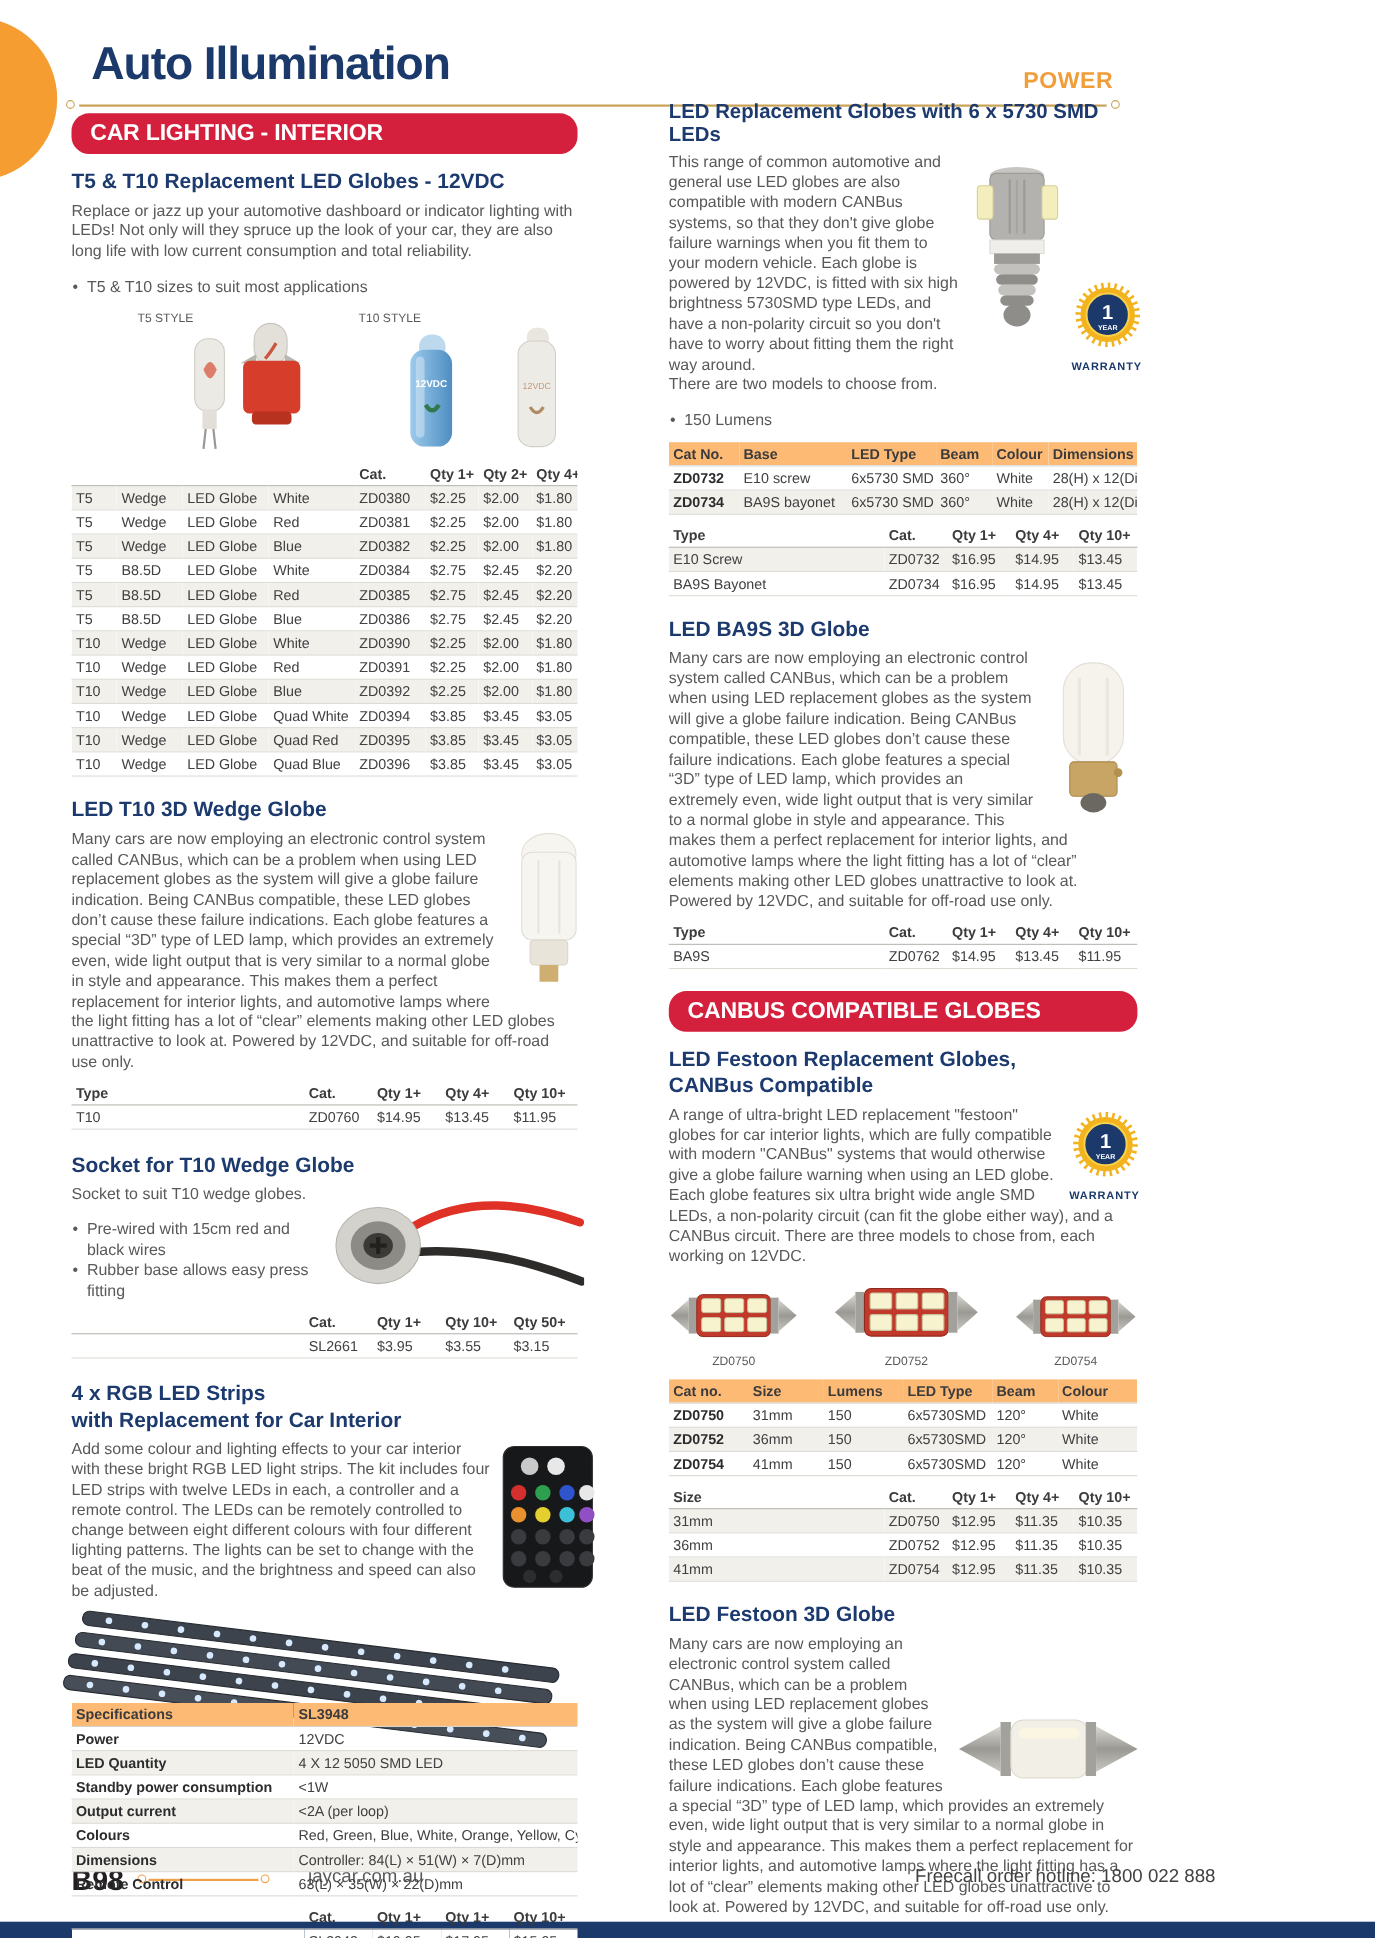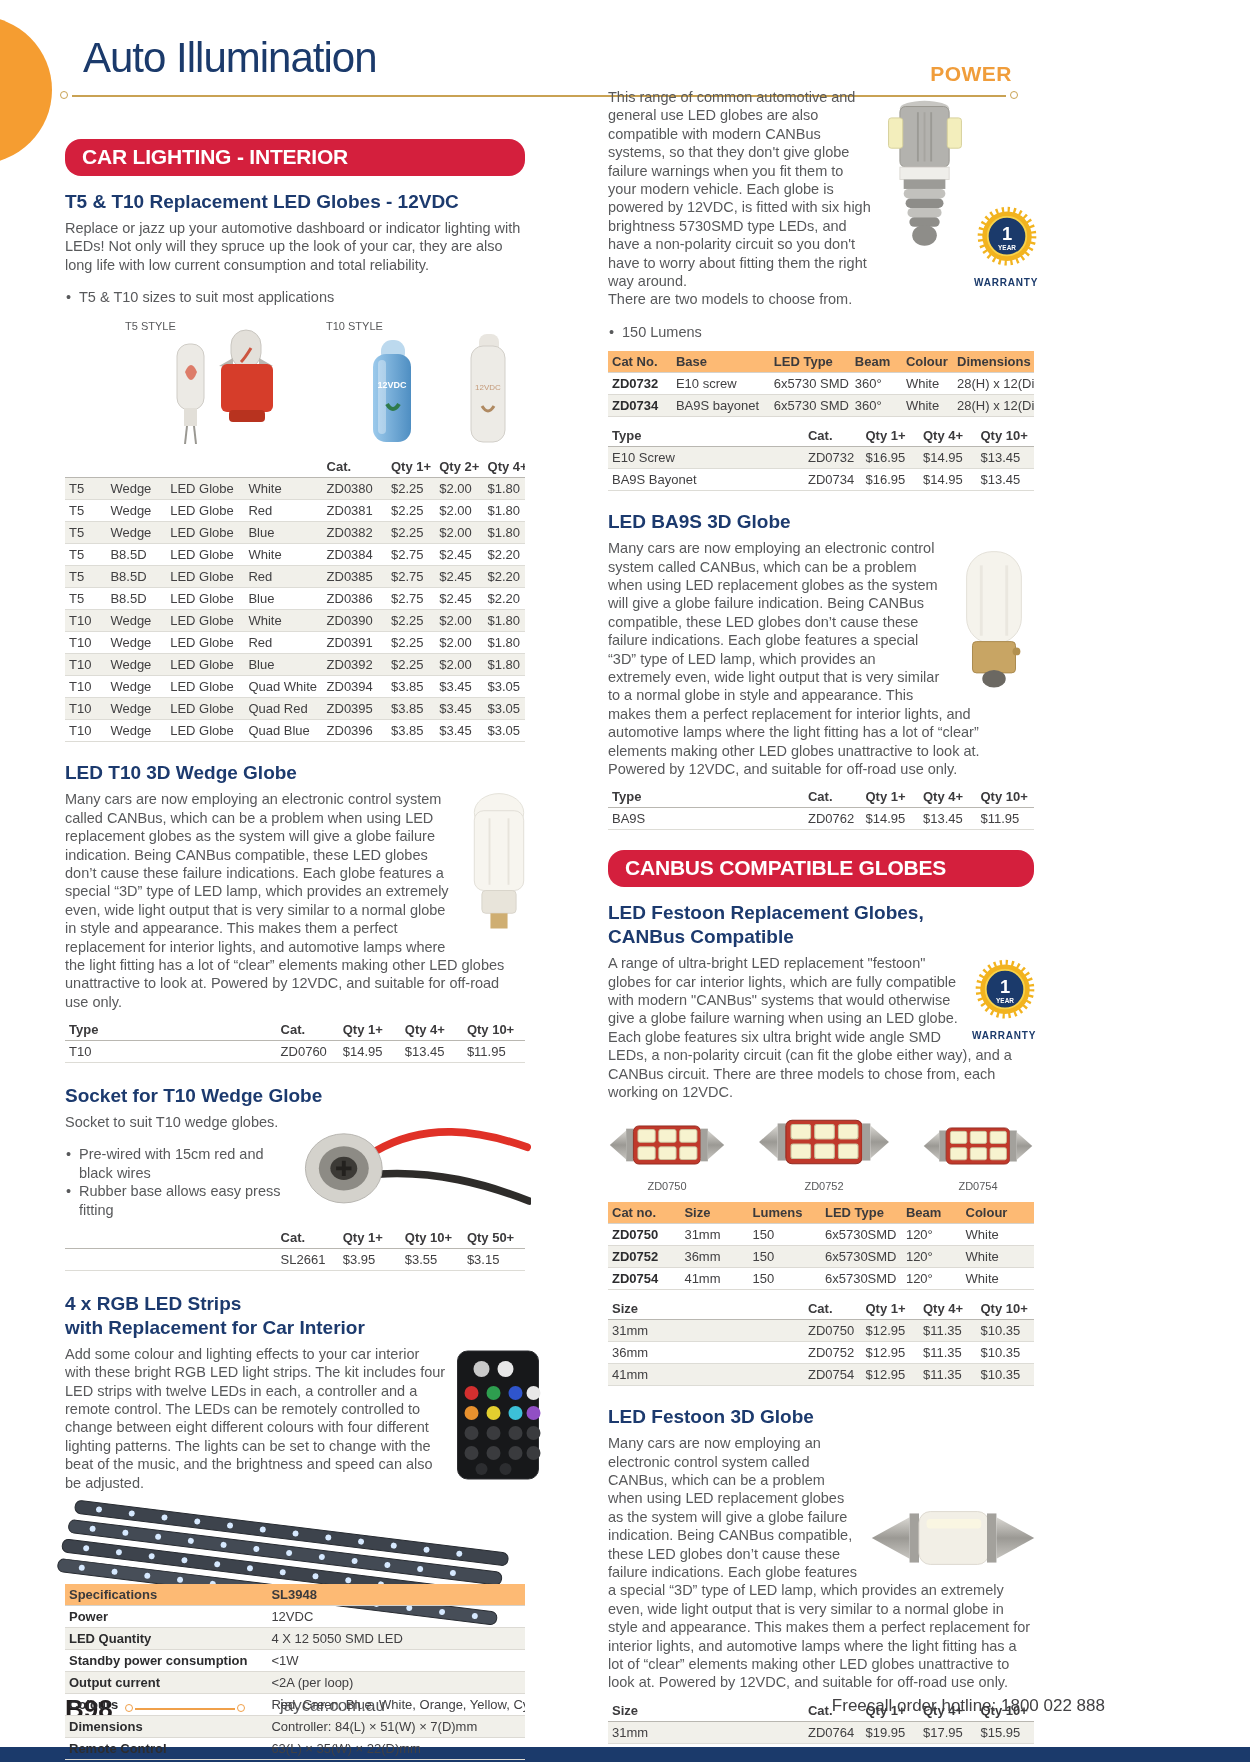--- a/index.html
+++ b/index.html
@@ -3,34 +3,34 @@
 <meta charset="utf-8">
 <style>
   * { margin:0; padding:0; box-sizing:border-box; }
   body { font-family:"Liberation Sans", sans-serif; background:#ffffff; }
   .page { position:relative; width:1250px; height:1762px; background:#fff; overflow:hidden; }
 
   .orange-circle { position:absolute; left:-96px; top:16px; width:148px; height:148px;
     border-radius:50%; background:#f59d31; }
 
   
-  .hdr-title { position:absolute; left:83px; top:34px; font-size:42px; font-weight:normal;
+  .hdr-title { position:absolute; left:83px; top:34px; font-size:42px; font-weight:bold;
     color:#1b3a6b; letter-spacing:-1px; }
   .hdr-power { position:absolute; left:608px; top:62px; width:404px; text-align:right;
     font-size:21px; font-weight:bold; color:#f09d3b; letter-spacing:.5px; }
   .hdr-rule { position:absolute; left:72px; top:95px; width:934px; height:2px; background:#c9a253; }
   .hdr-rule .dot, .ft-line .dot { position:absolute; top:-4px; width:8px; height:8px;
     border:1.5px solid #c9a253; border-radius:50%; background:#fff; }
   .hdr-rule .dot.l { left:-12px; } .hdr-rule .dot.r { right:-12px; }
 
   .col-left  { position:absolute; left:65px;  top:103px; width:460px; }
   .col-right { position:absolute; left:608px; top:88px;  width:426px; }
 
   .banner { background:#d41f3d; color:#fff; font-weight:bold; font-size:21px;
-    letter-spacing:-.2px; border-radius:16px; padding:6px 17px 7px; margin-bottom:15px;margin-top:36px; }
+    letter-spacing:-.2px; border-radius:16px; padding:6px 17px 7px; margin-bottom:15px; }
 
   h2 { color:#1c3a6e; font-size:19px; font-weight:bold; margin:2px 0 6px; line-height:1.15; }
   p, li { color:#58595b; font-size:14.5px; line-height:1.27; }
   ul { list-style:none;margin-top:14px; }
   li { padding-left:14px; position:relative; }
   li:before { content:"•"; position:absolute; left:1px; color:#58595b; }
 
   
   table { width:100%; border-collapse:collapse; font-size:13px; color:#414042;
     table-layout:fixed; }
@@ -477,20 +477,21 @@
               </tr>
             </tbody>
           </table>
       </div>
     </section>
   </div>
 
   <div class="col-right">
 
     <section>
+      <h2 style="font-size:18.5px">LED Replacement Globes with 6 x 5730 SMD LEDs</h2>
       <div class="clearfix">
         <div class="figure" style="width:160px; display:flex; align-items:flex-end; gap:4px; margin:0 -6px 0 6px">
           <svg width="90" height="200" viewBox="0 0 95 200">
             <ellipse cx="47" cy="16" rx="26" ry="8" fill="#c7c6c2"></ellipse>
             <rect x="21" y="14" width="52" height="64" rx="6" fill="#b3b2ae" stroke="#97968f"></rect>
             <rect x="9" y="26" width="15" height="32" rx="3" fill="#f3eebc" stroke="#d6cf9a"></rect>
             <rect x="71" y="26" width="15" height="32" rx="3" fill="#f3eebc" stroke="#d6cf9a"></rect>
             <line x1="40" y1="20" x2="40" y2="72" stroke="#9b9a95" stroke-width="2"></line>
             <line x1="47" y1="20" x2="47" y2="72" stroke="#a6a5a0" stroke-width="2"></line>
             <line x1="54" y1="20" x2="54" y2="72" stroke="#9b9a95" stroke-width="2"></line>

